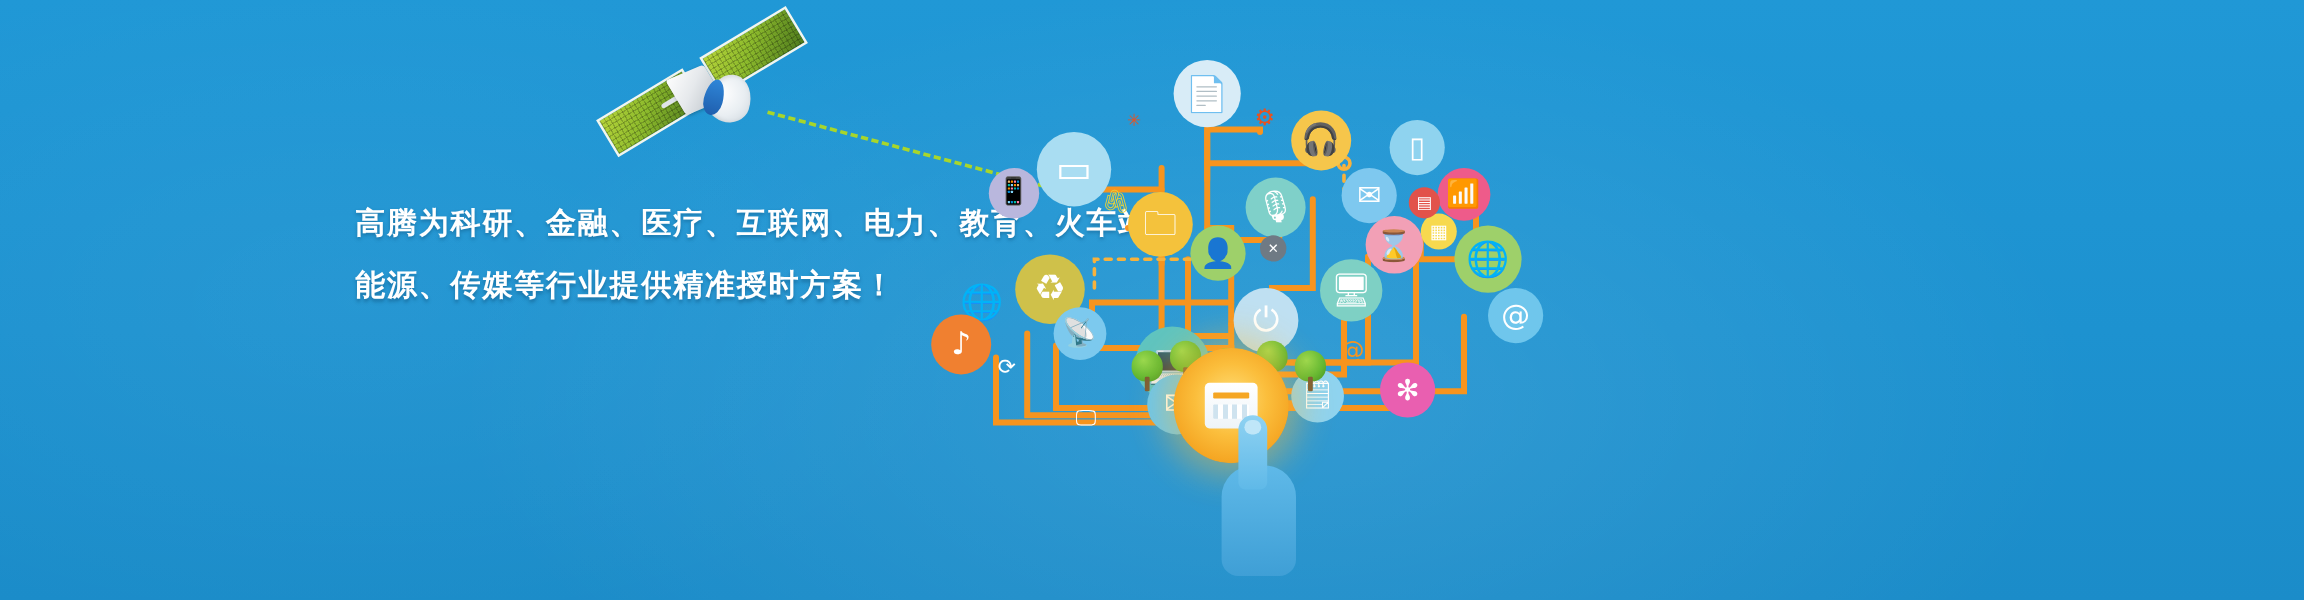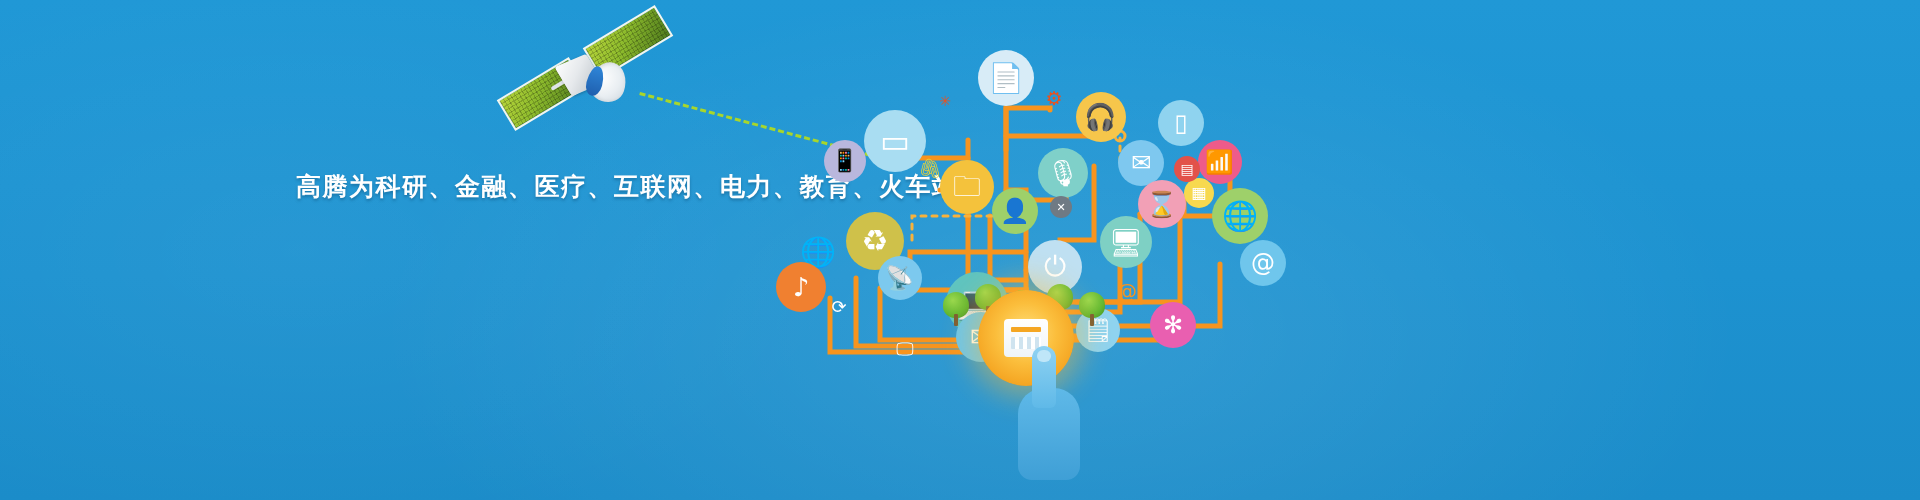--- a/index.html
+++ b/index.html
@@ -142,20 +142,21 @@
 </style>
 </head>
 <body>
 
 <div id="banner">
 
   <div class="bg-wash"></div>
 
   <div class="headline">
     <span class="l1">高腾为科研、金融、医疗、互联网、电力、教育、火车站、</span>
+    <span class="l2">能源、传媒等行业提供精准授时方案！</span>
   </div>
 
   <div id="satellite">
     <div class="panel p1"></div>
     <div class="panel p2"></div>
     <div class="sat-arm"></div>
     <div class="sat-body"></div>
     <div class="sat-dish"></div>
     <div class="sat-dish-inner"></div>
   </div>

